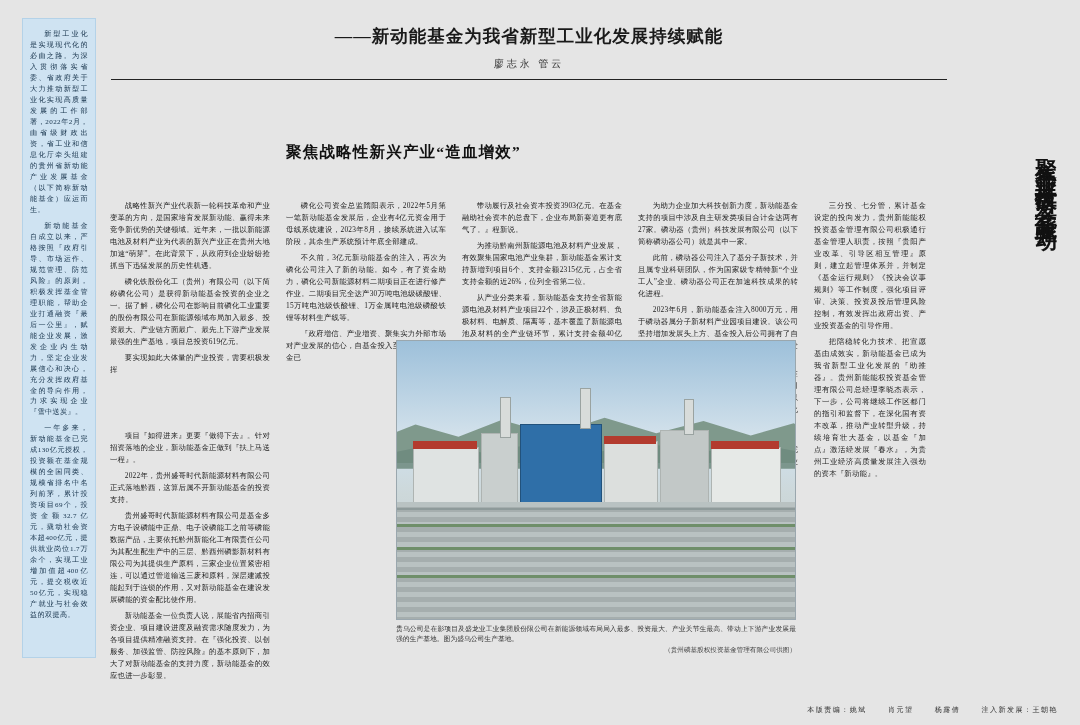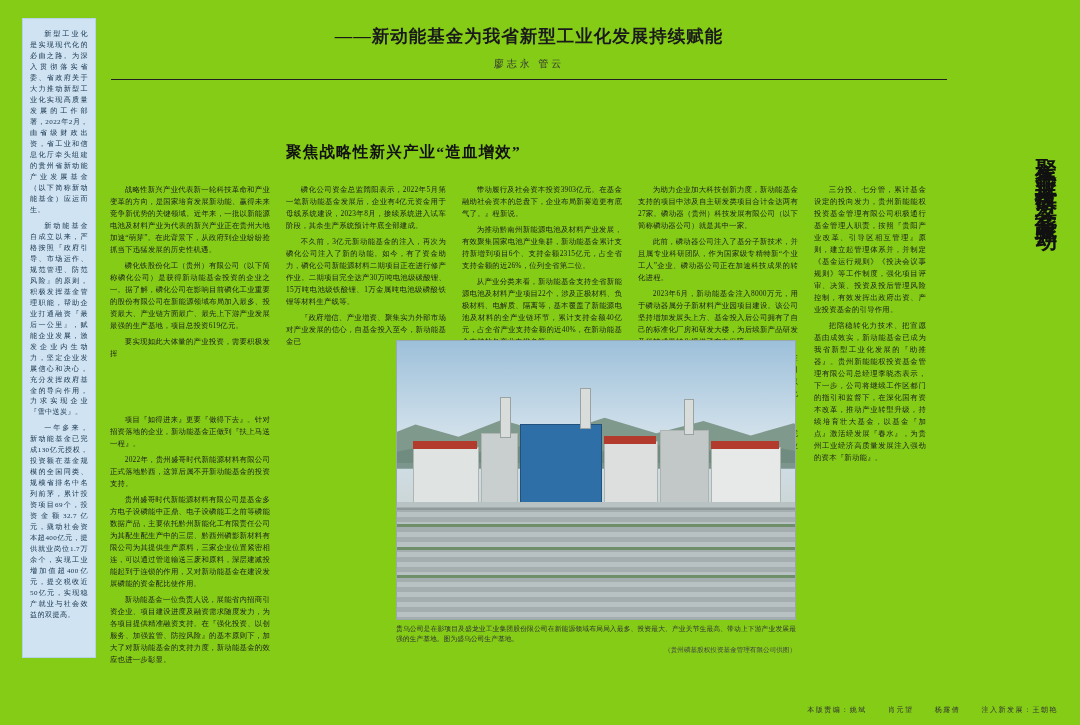--- a/index.html
+++ b/index.html
@@ -13,21 +13,21 @@
     font-family: "Liberation Serif", "DejaVu Serif", serif;
     color: #1a1a1a;
     overflow: hidden;
   }
   .page {
     position: relative;
     width: 1080px;
     height: 725px;
     box-sizing: border-box;
     padding: 10px 14px 6px 14px;
-    background: #84cc16;
+    background: #e5e5e5;
   }
   
   .left-rail {
     position: absolute;
     left: 22px;
     top: 18px;
     width: 74px;
     height: 640px;
     background: #cfe3f2;
     border: 1px solid #b4d2e8;
@@ -115,20 +115,21 @@
   }
   .sec-title.two-line { line-height: 1.4; }
 
   .col {
     position: absolute;
     font-size: 7.4px;
     line-height: 1.62;
     text-align: justify;
     color: #1d1d1d;
     letter-spacing: 0.2px;
+    margin-top: 16px;
   }
   .col p { margin: 0 0 4px 0; text-indent: 2em; }
 
   #col1 { left: 0px;   top: 52px;  width: 160px; }
   #col2 { left: 176px; top: 52px;  width: 160px; }
   #col3 { left: 352px; top: 52px;  width: 160px; }
   #col4 { left: 528px; top: 52px;  width: 160px; }
   #col5 { left: 704px; top: 52px;  width: 112px; }
 
   #title-main { position: absolute; left: 176px; top: 10px; width: 520px; }

